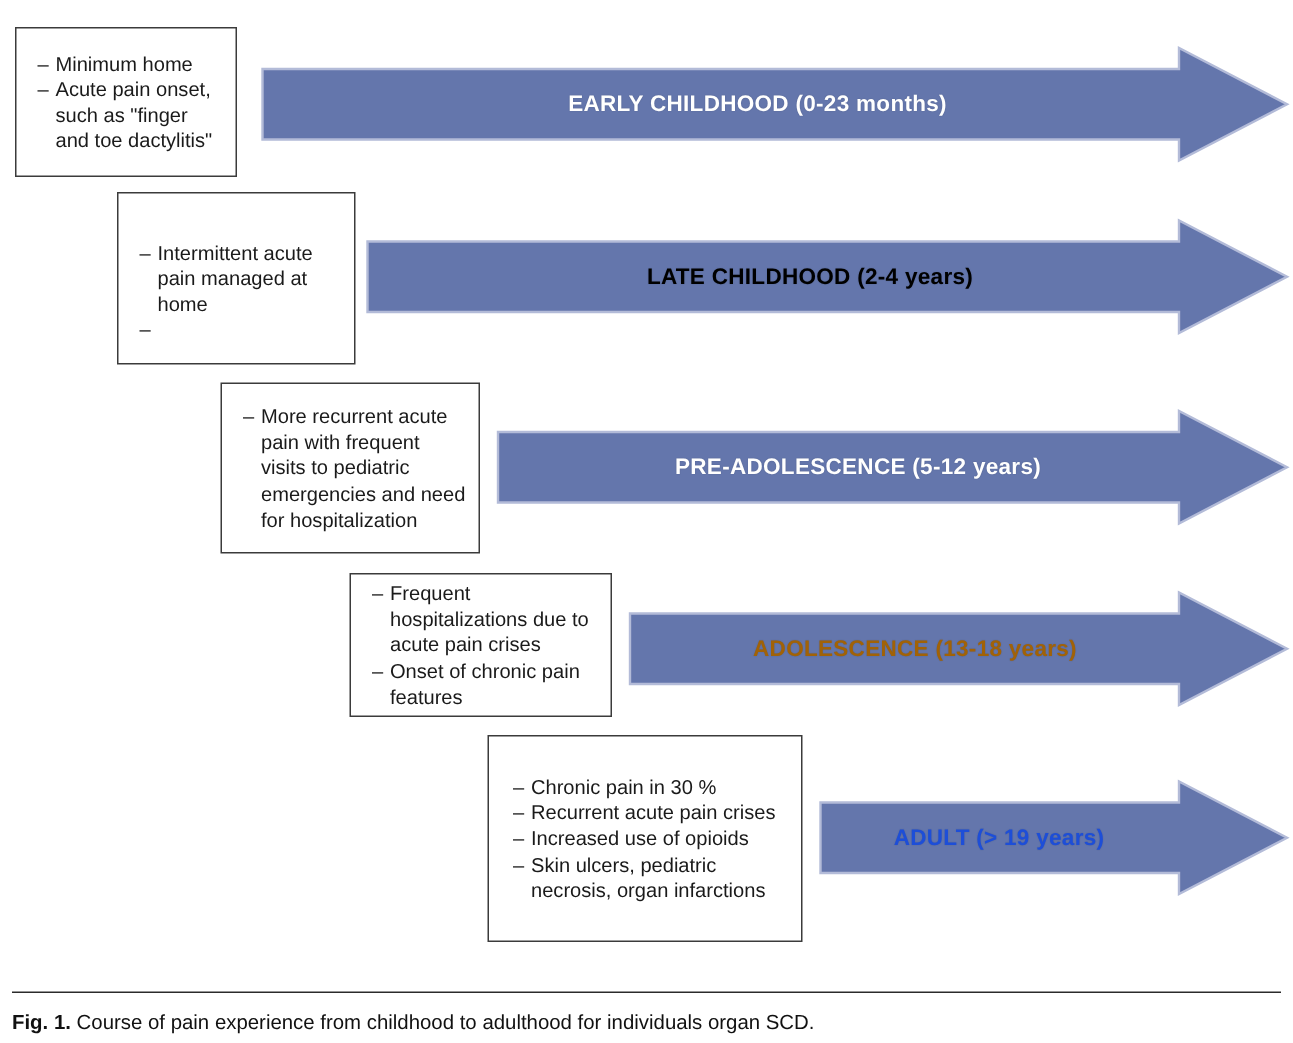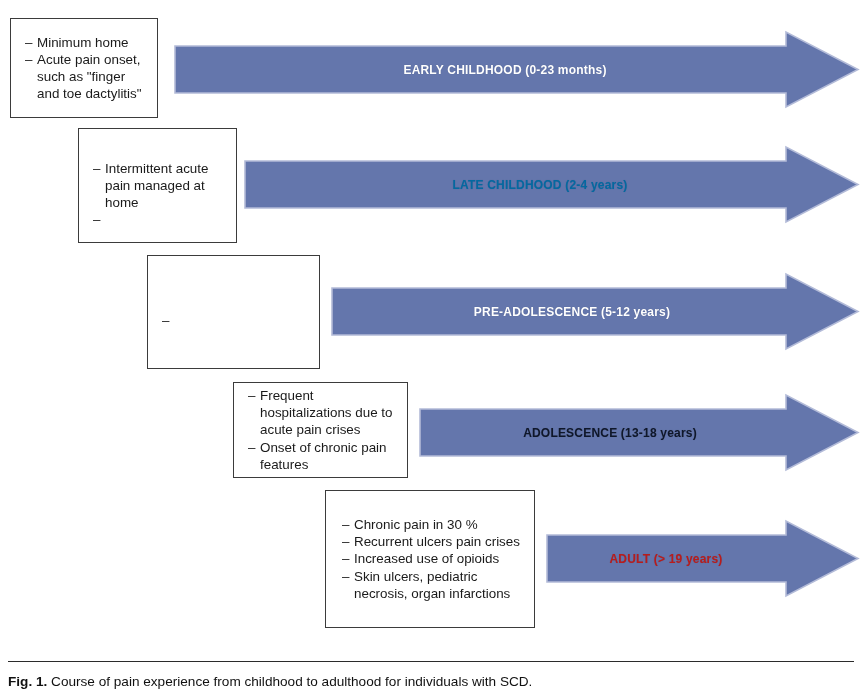--- a/index.html
+++ b/index.html
@@ -40,21 +40,21 @@
   }
   .arrow-label {
     position: absolute;
     top: 0;
     height: 100%;
     display: flex;
     align-items: center;
     justify-content: center;
     color: #ffffff;
     font-weight: bold;
-    font-size: 12px;
+    font-size: 15px;
     letter-spacing: 0.2px;
     white-space: nowrap;
     text-shadow: 0 0 1px rgba(0,0,0,0.18);
     pointer-events: none;
   }
 
   
   .note-box {
     position: absolute;
     background: #ffffff;
@@ -134,68 +134,68 @@
       <div class="note-box" style="left: 10px; top: 18px; width: 148px; height: 100px; padding-left: 14px; padding-right: 8px; border-color: rgb(59, 59, 59);">
         <ul class="note-list" style="width: 126px;">
           <li class="note-item"><span class="dash">–</span><span>Minimum home</span></li>
           <li class="note-item"><span class="dash">–</span><span>Acute pain onset, such as "finger and toe dactylitis"</span></li>
         </ul>
       </div>
       <div class="stage-arrow" style="left: 245px; top: 147px; width: 613px; height: 75px;">
         <svg width="613" height="75" viewBox="0 0 613 75">
           <polygon points="0,14 541,14 541,0 613,37.5 541,75 541,61 0,61" fill="#6476ac" stroke="#b3bbd8" stroke-width="1.6" stroke-linejoin="miter"></polygon>
         </svg>
-        <div class="arrow-label" style="left: 60px; width: 470px; color: #0369a1;">LATE CHILDHOOD (2-4 years)</div>
+        <div class="arrow-label" style="left: 60px; width: 470px; color: #000000;">LATE CHILDHOOD (2-4 years)</div>
       </div>
       <div class="note-box" style="left: 78px; top: 128px; width: 159px; height: 115px; padding-left: 14px; padding-right: 8px; border-color: rgb(59, 59, 59);">
         <ul class="note-list" style="width: 137px;">
           <li class="note-item"><span class="dash">–</span><span>Intermittent acute pain managed at home</span></li>
           <li class="note-item"><span class="dash">–</span></li>
         </ul>
       </div>
       <div class="stage-arrow" style="left: 332px; top: 274px; width: 526px; height: 75px;">
         <svg width="526" height="75" viewBox="0 0 526 75">
           <polygon points="0,14 454,14 454,0 526,37.5 454,75 454,61 0,61" fill="#6476ac" stroke="#b3bbd8" stroke-width="1.6" stroke-linejoin="miter"></polygon>
         </svg>
         <div class="arrow-label" style="left: 40px; width: 400px; color: rgb(255, 255, 255); text-align: right;">PRE-ADOLESCENCE (5-12 years)</div>
       </div>
       <div class="note-box" style="left: 147px; top: 255px; width: 173px; height: 114px; padding-left: 14px; padding-right: 8px; border-color: rgb(59, 59, 59);">
         <ul class="note-list" style="width: 151px;">
-          <li class="note-item"><span class="dash">–</span></li>
+          <li class="note-item"><span class="dash">–</span><span>More recurrent acute pain with frequent visits to pediatric emergencies and need for hospitalization</span></li>
         </ul>
       </div>
       <div class="stage-arrow" style="left: 420px; top: 395px; width: 438px; height: 75px;">
         <svg width="438" height="75" viewBox="0 0 438 75">
           <polygon points="0,14 366,14 366,0 438,37.5 366,75 366,61 0,61" fill="#6476ac" stroke="#b3bbd8" stroke-width="1.6" stroke-linejoin="miter"></polygon>
         </svg>
-        <div class="arrow-label" style="left: 30px; width: 320px; color: #0f172a;">ADOLESCENCE (13-18 years)</div>
+        <div class="arrow-label" style="left: 30px; width: 320px; color: #a16207;">ADOLESCENCE (13-18 years)</div>
       </div>
       <div class="note-box" style="left: 233px; top: 382px; width: 175px; height: 96px; padding-left: 14px; padding-right: 8px; border-color: rgb(59, 59, 59);">
         <ul class="note-list" style="width: 153px;">
           <li class="note-item"><span class="dash">–</span><span>Frequent hospitalizations due to acute pain crises</span></li>
           <li class="note-item"><span class="dash">–</span><span>Onset of chronic pain features</span></li>
         </ul>
       </div>
       <div class="stage-arrow" style="left: 547px; top: 521px; width: 311px; height: 75px;">
         <svg width="311" height="75" viewBox="0 0 311 75">
           <polygon points="0,14 239,14 239,0 311,37.5 239,75 239,61 0,61" fill="#6476ac" stroke="#b3bbd8" stroke-width="1.6" stroke-linejoin="miter"></polygon>
         </svg>
-        <div class="arrow-label" style="left: 14px; width: 210px; color: #b91c1c;">ADULT (&gt; 19 years)</div>
+        <div class="arrow-label" style="left: 14px; width: 210px; color: #1d4ed8;">ADULT (&gt; 19 years)</div>
       </div>
       <div class="note-box" style="left: 325px; top: 490px; width: 210px; height: 138px; padding-left: 16px; padding-right: 8px; border-color: rgb(59, 59, 59);">
         <ul class="note-list" style="width: 186px;">
           <li class="note-item"><span class="dash">–</span><span>Chronic pain in 30 %</span></li>
-          <li class="note-item"><span class="dash">–</span><span>Recurrent ulcers pain crises</span></li>
+          <li class="note-item"><span class="dash">–</span><span>Recurrent acute pain crises</span></li>
           <li class="note-item"><span class="dash">–</span><span>Increased use of opioids</span></li>
           <li class="note-item"><span class="dash">–</span><span>Skin ulcers, pediatric necrosis, organ infarctions</span></li>
         </ul>
       </div>
     </div>
 
   <div id="caption-area">
     <div id="caption-rule"></div>
     <div id="caption-text">
       <span class="fig-label">Fig. 1. </span>
-      <span>Course of pain experience from childhood to adulthood for individuals with SCD.</span>
+      <span>Course of pain experience from childhood to adulthood for individuals organ SCD.</span>
     </div>
   </div>
 
 </div>
 
 </body></html>

